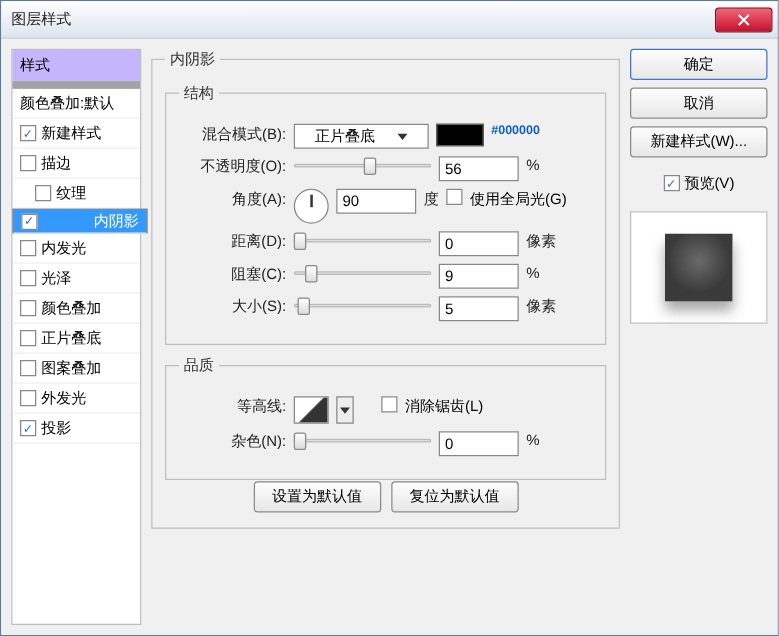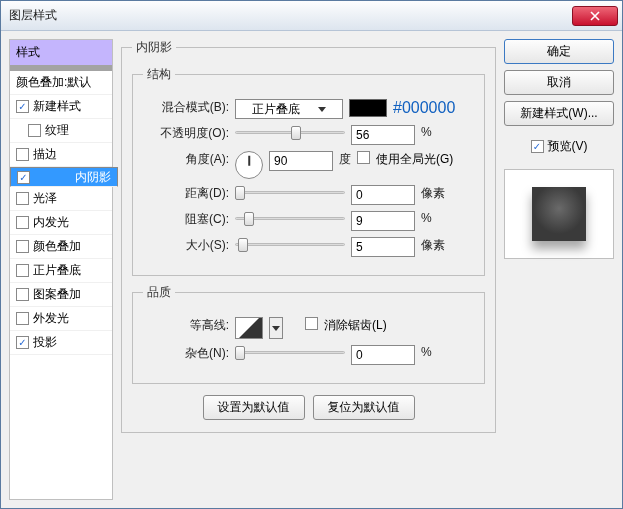--- a/index.html
+++ b/index.html
@@ -17,31 +17,31 @@
 .stylelist .row.indent{padding-left:18px}
 .cb{width:13px;height:13px;border:1px solid #888;background:#fff;display:inline-flex;align-items:center;justify-content:center;font-size:10px;color:#2b6cd4}
 .centerpane{flex:1;display:flex;flex-direction:column;gap:8px}
 fieldset{border:1px solid #bfbfbf;padding:10px 10px 12px 10px}
 legend{padding:0 4px;color:#333}
 .frow{display:flex;margin:6px 0;gap:6px}
 .lab{width:86px;text-align:right;color:#222}
 .sel{border:1px solid #888;background:#fff;height:20px;display:flex;align-items:center;padding:0 16px;width:108px;justify-content:space-between}
 .caret{width:0;height:0;border-left:4px solid transparent;border-right:4px solid transparent;border-top:5px solid #333}
 .swatch{width:38px;height:18px;border:1px solid #666;background:#000}
-.hex{color:#1060c0;font-weight:normal;font-size:16px}
+.hex{color:#1060c0;font-weight:bold;font-size:10px}
 .slider{position:relative;height:14px;width:110px}
 .slider .track{position:absolute;top:6px;left:0;right:0;height:3px;background:#dcdcdc;border:1px solid #bbb;border-radius:2px}
 .slider .thumb{position:absolute;top:1px;width:10px;height:14px;background:linear-gradient(#fff,#dcdcdc);border:1px solid #888;border-radius:2px}
 .numbox{width:64px;height:20px;border:1px solid #888;background:#fff;padding:0 4px;display:flex;align-items:center}
 .unit{color:#222}
 .dial{width:28px;height:28px;border:1px solid #888;border-radius:50%;background:#fff;position:relative}
 .dial .nd{position:absolute;left:50%;top:50%;width:10px;height:1.5px;background:#333;transform-origin:left center;transform:rotate(-90deg)}
 .contour{width:28px;height:22px;border:1px solid #888;background:linear-gradient(135deg,#fff 0%,#fff 48%,#333 52%,#333 100%)}
 .ddbtn{width:14px;height:22px;border:1px solid #888;background:#eee;display:flex;align-items:center;justify-content:center}
-.btnrow{display:flex;gap:8px;justify-content:center;margin-top:11px}
+.btnrow{display:flex;gap:8px;justify-content:center;margin-top:1px}
 .btn{border:1px solid #8a8a8a;background:linear-gradient(#fdfdfd,#e7e7e7);padding:3px 14px;border-radius:3px}
 .rightpane{width:110px;display:flex;flex-direction:column;gap:6px;align-items:stretch}
 .rightpane .btn{width:100%;text-align:center}
 .preview{margin-top:8px;border:1px solid #bfbfbf;background:#fff;height:90px;display:flex;align-items:center;justify-content:center}
 .previewinner{width:54px;height:54px;background:radial-gradient(circle at 50% 40%,#6a6a6a,#3a3a3a 60%);box-shadow:0 8px 10px rgba(0,0,0,.35)}
 .prevrow{display:flex;align-items:center;gap:4px;margin-top:6px;justify-content:center}
 </style>
 </head>
 <body>
 
@@ -60,39 +60,39 @@
     <div class="stylelist">
       <div class="hdr">样式</div>
       <div class="row">
         <span>颜色叠加:默认</span>
       </div>
       <div id="style-items">
           <div class="row">
             <span class="cb">✓</span>
             <span>新建样式</span>
           </div>
+          <div class="row">
+            <span class="cb"></span>
+            <span>描边</span>
+          </div>
           <div class="row indent">
             <span class="cb"></span>
             <span>纹理</span>
-          </div>
-          <div class="row">
-            <span class="cb"></span>
-            <span>描边</span>
           </div>
           <div class="row sel">
             <span class="cb">✓</span>
             <span>内阴影</span>
           </div>
           <div class="row">
             <span class="cb"></span>
+            <span>内发光</span>
+          </div>
+          <div class="row">
+            <span class="cb"></span>
             <span>光泽</span>
-          </div>
-          <div class="row">
-            <span class="cb"></span>
-            <span>内发光</span>
           </div>
           <div class="row">
             <span class="cb"></span>
             <span>颜色叠加</span>
           </div>
           <div class="row">
             <span class="cb"></span>
             <span>正片叠底</span>
           </div>
           <div class="row">

